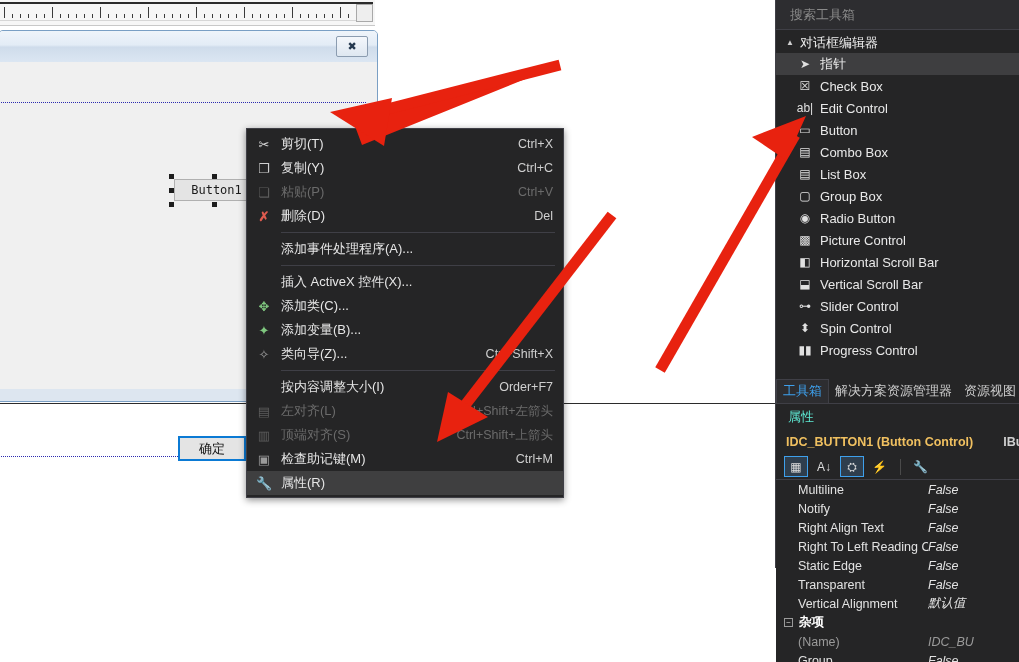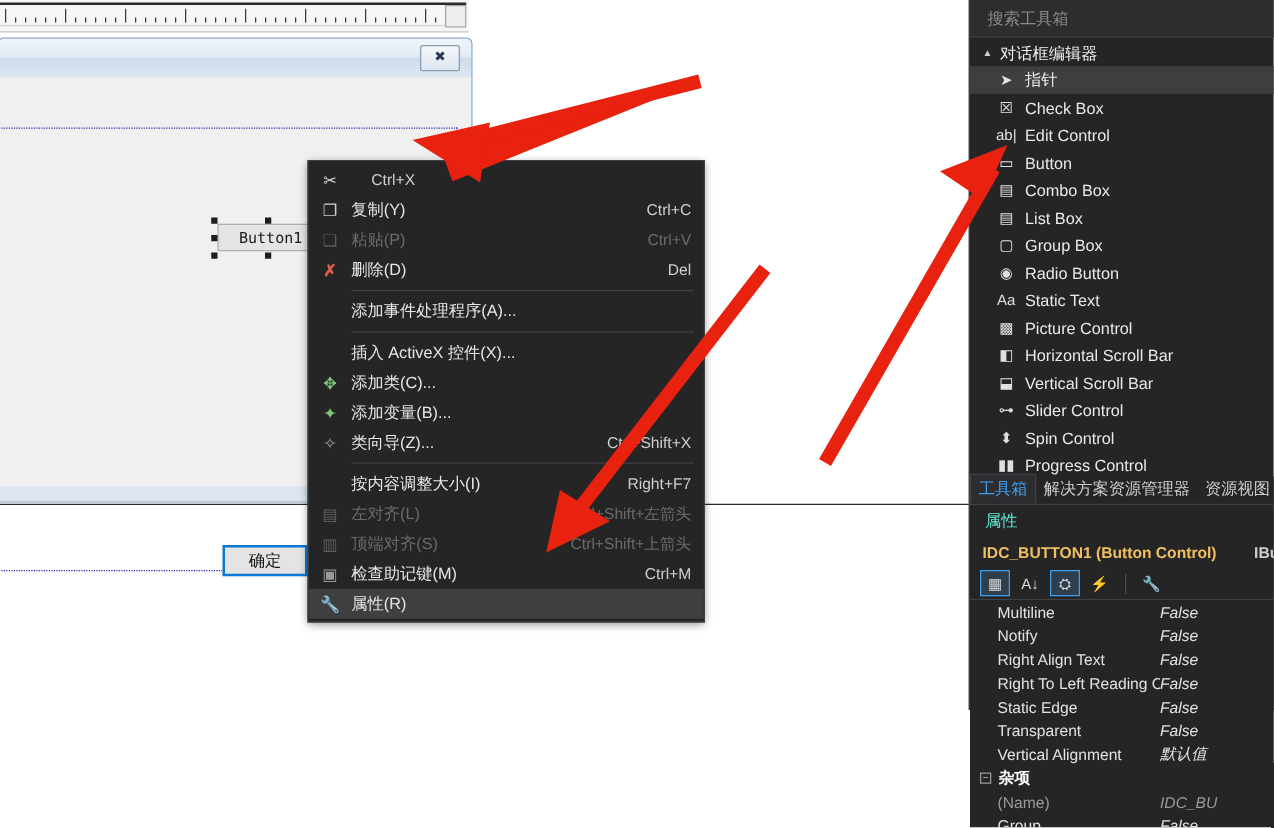--- a/index.html
+++ b/index.html
@@ -264,20 +264,21 @@
       </div>
       <div id="dialog-footer-strip"></div>
     </div>
 
     <div id="editor-bottom-line"></div>
   </div>
 
   <div id="ctx-menu">
       <div class="mi">
         <span class="mi-ico ic-scissors">✂</span>
+        <span class="mi-label">剪切(T)</span>
         <span class="mi-key">Ctrl+X</span>
       </div>
       <div class="mi">
         <span class="mi-ico ic-copy">❐</span>
         <span class="mi-label">复制(Y)</span>
         <span class="mi-key">Ctrl+C</span>
       </div>
       <div class="mi dim">
         <span class="mi-ico ic-paste">❏</span>
         <span class="mi-label">粘贴(P)</span>
@@ -312,21 +313,21 @@
       </div>
       <div class="mi">
         <span class="mi-ico ic-gray">✧</span>
         <span class="mi-label">类向导(Z)...</span>
         <span class="mi-key">Ctrl+Shift+X</span>
       </div>
       <div class="mi-sep"></div>
       <div class="mi">
         <span class="mi-ico "></span>
         <span class="mi-label">按内容调整大小(I)</span>
-        <span class="mi-key">Right+F7</span>
+        <span class="mi-key">Order+F7</span>
       </div>
       <div class="mi dim">
         <span class="mi-ico ic-dimgray">▤</span>
         <span class="mi-label">左对齐(L)</span>
         <span class="mi-key">Ctrl+Shift+左箭头</span>
       </div>
       <div class="mi dim">
         <span class="mi-ico ic-dimgray">▥</span>
         <span class="mi-label">顶端对齐(S)</span>
         <span class="mi-key">Ctrl+Shift+上箭头</span>
@@ -377,24 +378,20 @@
             <span class="tb-ico">▤</span>
             <span class="tb-lab">List Box</span>
           </div>
           <div class="tb-item">
             <span class="tb-ico">▢</span>
             <span class="tb-lab">Group Box</span>
           </div>
           <div class="tb-item">
             <span class="tb-ico">◉</span>
             <span class="tb-lab">Radio Button</span>
-          </div>
-          <div class="tb-item">
-            <span class="tb-ico">Aa</span>
-            <span class="tb-lab">Static Text</span>
           </div>
           <div class="tb-item">
             <span class="tb-ico">▩</span>
             <span class="tb-lab">Picture Control</span>
           </div>
           <div class="tb-item">
             <span class="tb-ico">◧</span>
             <span class="tb-lab">Horizontal Scroll Bar</span>
           </div>
           <div class="tb-item">

